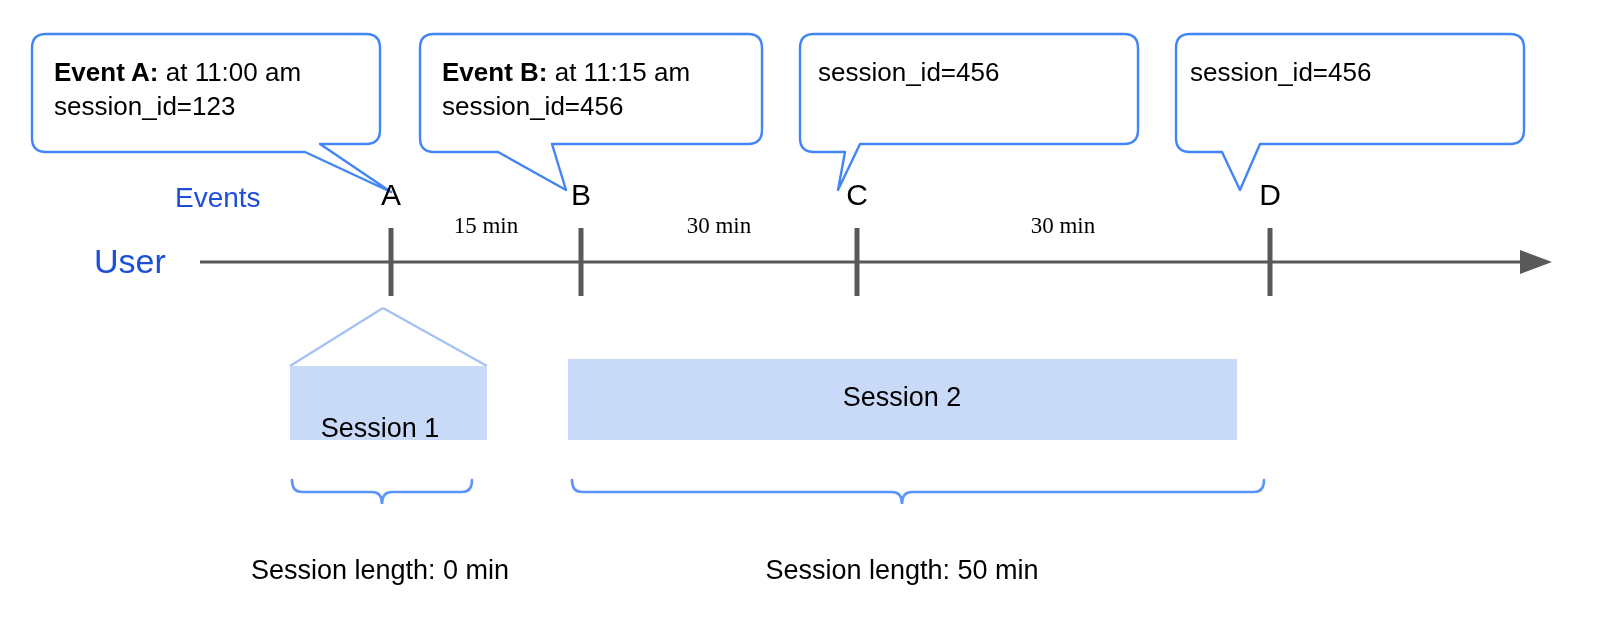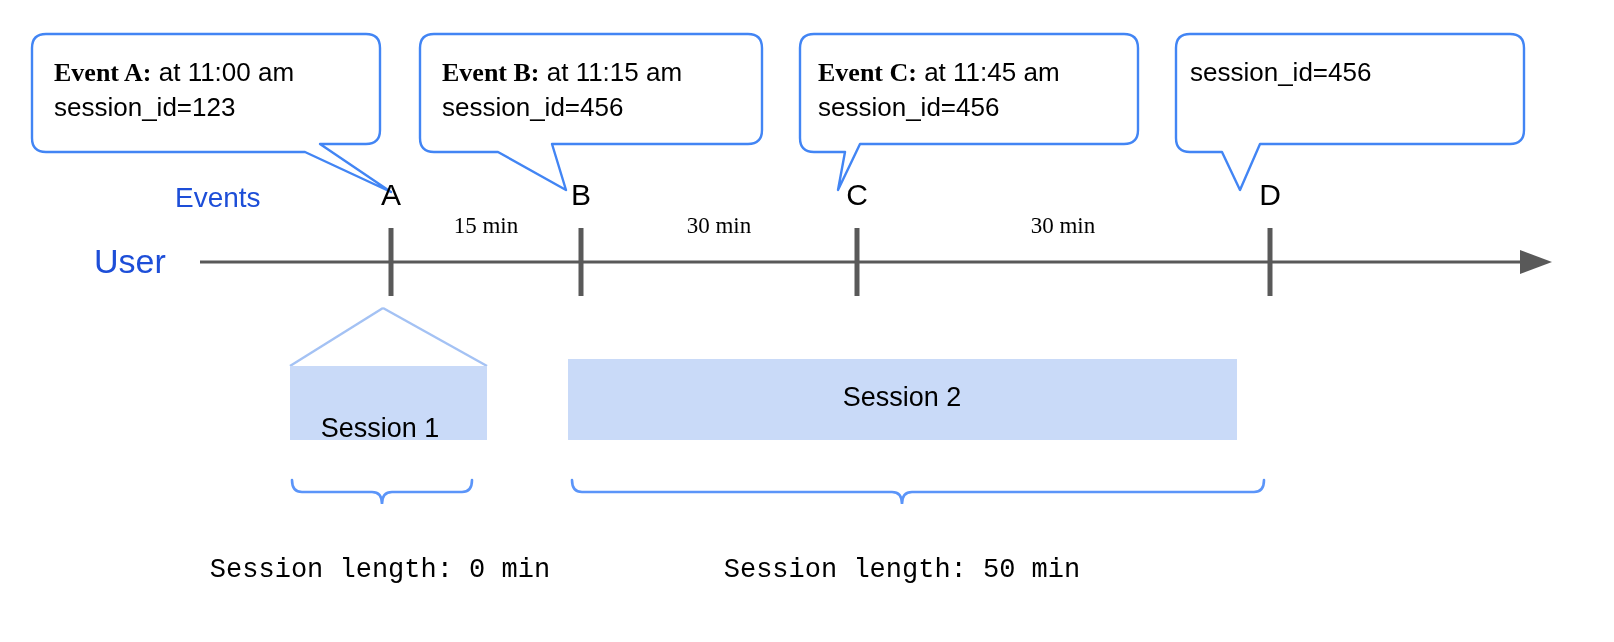--- a/index.html
+++ b/index.html
@@ -28,21 +28,20 @@
   .callout-text {
     position: absolute;
     color: #000000;
     font-size: 26px;
     line-height: 34px;
     white-space: nowrap;
     letter-spacing: 0px;
   }
   .callout-text .lead {
     font-weight: bold;
-    font-family: Liberation Serif, serif;
   }
   .axis-label {
     position: absolute;
     color: #1d4ed8;
     white-space: nowrap;
   }
   .label-events {
     font-size: 28px;
   }
   .label-user {
@@ -74,21 +73,20 @@
     white-space: nowrap;
     transform: translate(-50%, -50%);
   }
   .length-label {
     position: absolute;
     font-size: 27px;
     color: #000000;
     text-align: left;
     white-space: nowrap;
     transform: translateX(-50%);
-    font-family: Liberation Mono, monospace;
   }
 </style>
 </head>
 <body>
 
 <div id="canvas">
 
   <svg id="vector-layer" viewBox="0 0 1614 642">
 
     <g>
@@ -148,21 +146,20 @@
     <div><span class="lead">Event A:</span><span> at 11:00 am</span></div>
     <div>session_id=123</div>
   </div>
 
   <div class="callout-text" style="left:442px; top:55px;">
     <div><span class="lead">Event B:</span><span> at 11:15 am</span></div>
     <div>session_id=456</div>
   </div>
 
   <div class="callout-text" style="left:818px; top:55px;">
-    <div><span class="lead">Event C:</span><span> at 11:45 am</span></div>
     <div>session_id=456</div>
   </div>
 
   <div class="callout-text" style="left:1190px; top:55px;">
     <div>session_id=456</div>
   </div>
 
   <div class="axis-label label-events" style="left:175px; top:182px;">Events</div>
   <div class="axis-label label-user" style="left:94px; top:242px;">User</div>
 

